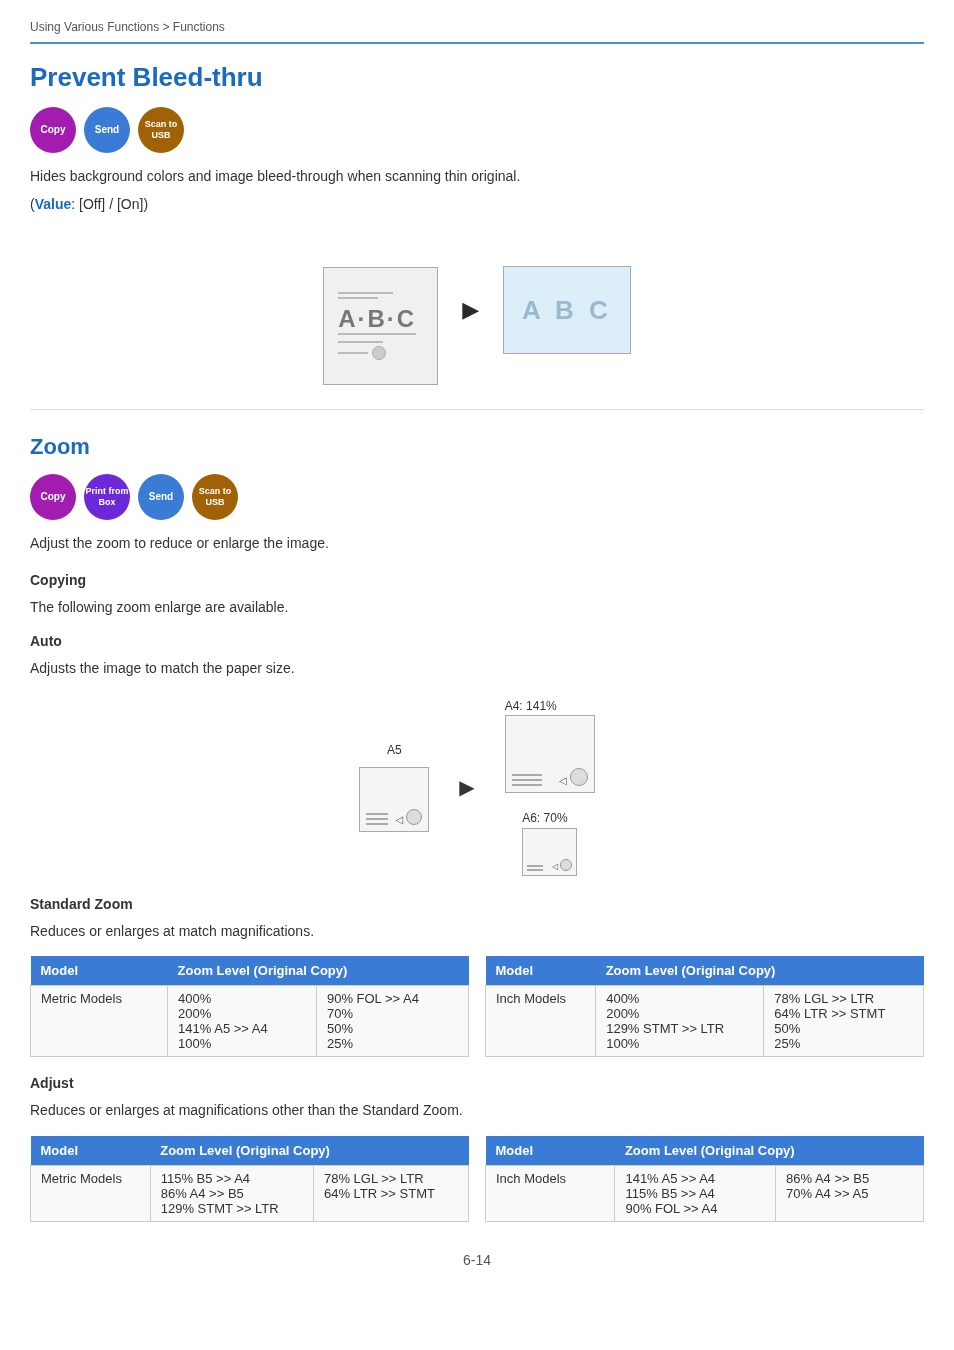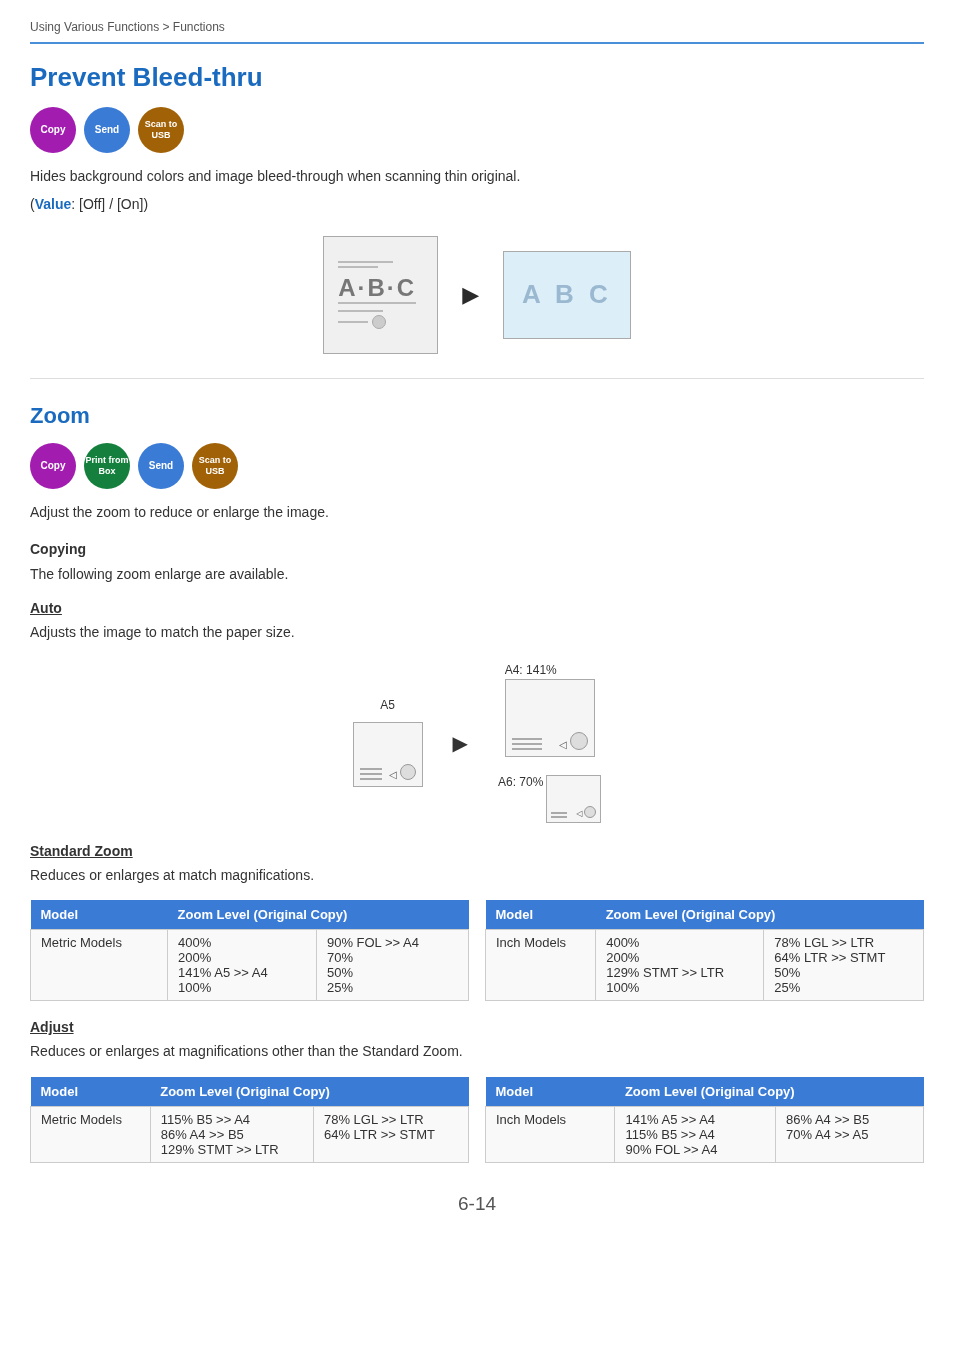--- a/index.html
+++ b/index.html
@@ -34,21 +34,20 @@
       font-size: 14px;
       font-weight: bold;
       color: #333;
       margin: 18px 0 6px 0;
     }
     h4.sub-subsection-title {
       font-size: 14px;
       font-weight: bold;
       color: #333;
       margin: 14px 0 5px 0;
-      text-decoration: underline;
     }
     .badge-row {
       display: flex;
       gap: 8px;
       margin-bottom: 12px;
       align-items: center;
     }
     .badge {
       display: inline-flex;
       align-items: center;
@@ -58,23 +57,23 @@
       height: 46px;
       font-size: 10px;
       font-weight: bold;
       color: #fff;
       text-align: center;
       line-height: 1.2;
     }
     .badge-orange { background: #a21caf; }
     .badge-blue { background: #3a7bd5; }
     .badge-teal { background: #a16207; }
-    .badge-green { background: #15803d; }
+    .badge-green { background: #6d28d9; }
     .description {
-      margin: 0 0 6px 0;
+      margin: 8px 0 6px 0;
       line-height: 1.6;
     }
     .value-text {
       margin-bottom: 16px;
       line-height: 1.6;
     }
     .value-text span.val {
       color: #1a6bbf;
       font-weight: bold;
     }
@@ -162,21 +161,21 @@
       padding: 5px 10px;
       border: 1px solid #ccc;
       vertical-align: top;
     }
     .data-table tr:nth-child(odd) td {
       background: #f9f9f9;
     }
     .page-footer {
       text-align: center;
       margin-top: 30px;
-      font-size: 19px;
+      font-size: 14px;
       color: #555;
     }
     .section-divider {
       border: none;
       border-top: 1px solid #ddd;
       margin: 8px 0 16px 0;
     }
   </style>
 </head>
 <body>
@@ -199,21 +198,21 @@
   </div>
 </div>
 
 <p class="description">Hides background colors and image bleed-through when scanning thin original.</p>
 
 <p class="value-text">
   (<span class="val">Value</span>: <span>[Off] / [On]</span>)
 </p>
 
 <div class="image-demo">
-  <div class="demo-box" style="flex-direction:column; align-items:flex-start; padding:24px 14px; min-width:115px; min-height:88px; background:#f0f0f0;">
+  <div class="demo-box" style="flex-direction:column; align-items:flex-start; padding:24px 14px; min-width:115px; min-height:88px; background:#f0f0f0;margin-top:31px;">
     <div style="display:flex; flex-direction:column; gap:3px; margin-bottom:6px;">
       <div style="height:2px; width:55px; background:#bbb;"></div>
       <div style="height:2px; width:40px; background:#bbb;"></div>
     </div>
     <div style="font-size:24px; font-weight:bold; color:#777; letter-spacing:2px; position:relative;">
       A·B·C
       <div style="position:absolute; bottom:-2px; left:0; right:0; height:2px; background:#bbb;"></div>
     </div>
     <div style="display:flex; flex-direction:column; gap:3px; margin-top:8px;">
       <div style="height:2px; width:45px; background:#bbb;"></div>
@@ -285,21 +284,21 @@
           <div style="height:2px; width:30px; background:#aaa;"></div>
           <div style="height:2px; width:30px; background:#aaa;"></div>
         </div>
         <div style="display:flex; align-items:flex-end; gap:3px;">
           <div style="font-size:10px; color:#555;">◁</div>
           <div style="width:18px; height:18px; border-radius:50%; background:#ddd; border:1.5px solid #999;"></div>
         </div>
       </div>
     </div>
 
-    <div style="display:flex; align-items:flex-start; gap:3px; margin-top:8px;">
+    <div style="display:flex; flex-direction:column; align-items:flex-start; gap:3px; margin-top:8px;">
       <div class="zoom-label">A6: 70%</div>
       <div class="zoom-box" style="width:55px; height:48px; align-items:flex-end; justify-content:space-between; padding:4px;">
         <div style="display:flex; flex-direction:column; gap:2px;">
           <div style="height:2px; width:16px; background:#aaa;"></div>
           <div style="height:2px; width:16px; background:#aaa;"></div>
         </div>
         <div style="display:flex; align-items:flex-end; gap:2px;">
           <div style="font-size:8px; color:#555;">◁</div>
           <div style="width:12px; height:12px; border-radius:50%; background:#ddd; border:1.5px solid #999;"></div>
         </div>

